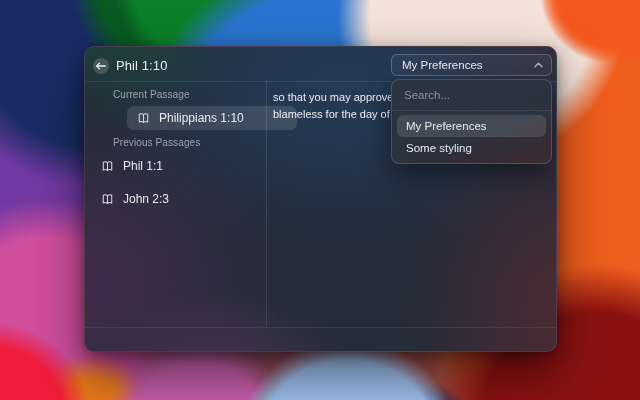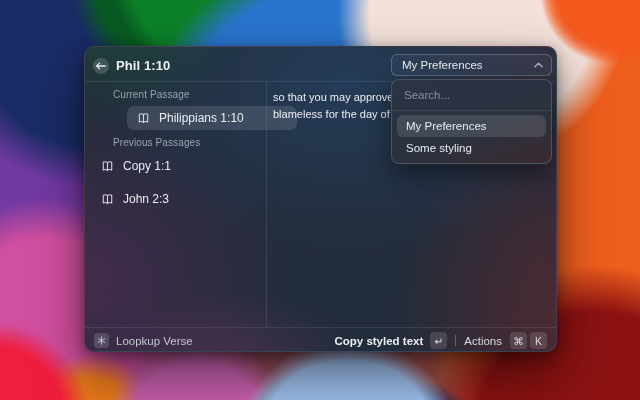--- a/index.html
+++ b/index.html
@@ -44,21 +44,21 @@
       radial-gradient(220px 160px at 102% 2%, rgba(74,48,62,.4),   rgba(74,48,62,0) 76%),
       radial-gradient(170px 100px at 30% 106%,rgba(134,62,112,.35),rgba(134,62,112,0) 78%),
       #232c3a;
     color:#eef0f3;}
 
   
   .hdr-divider{position:absolute;left:0;right:0;top:34px;height:1px;background:rgba(255,255,255,.09);}
   .back-btn{position:absolute;left:8px;top:11px;width:16px;height:16px;border-radius:50%;
     background:rgba(255,255,255,.16);display:flex;align-items:center;justify-content:center;cursor:default;}
   .back-btn svg{display:block;}
-  .win-title{position:absolute;left:31px;top:11px;font-size:13px;font-weight:700;letter-spacing:.1px;text-align:right;}
+  .win-title{position:absolute;left:31px;top:11px;font-size:13px;font-weight:400;letter-spacing:.1px;text-align:right;}
 
   .select-btn{position:absolute;left:306px;top:7px;width:161px;height:22px;box-sizing:border-box;
     border:1px solid rgba(255,255,255,.22);border-radius:6px;background:rgba(255,255,255,.04);
     display:flex;align-items:center;padding:0 8px 0 10px;font-size:11.5px;color:#e9ebef;}
   .select-btn .grow{flex:1;}
 
   
   .v-divider{position:absolute;left:181px;top:34px;width:1px;height:246px;background:rgba(255,255,255,.10);}
   .section-label{position:absolute;left:28px;font-size:10px;color:#9aa3ae;letter-spacing:.1px;}
   .side-row{position:absolute;left:6px;width:170px;height:24px;border-radius:7px;
@@ -140,21 +140,21 @@
 
     <div class="section-label" style="top:90px;">Previous Passages</div>
 
     <div class="side-row" style="top:107px;">
       <span class="book">
         <svg width="13" height="13" viewBox="0 0 16 16" fill="none" stroke="#d3d7de" stroke-width="1.3" stroke-linejoin="round" stroke-linecap="round">
             <path d="M8 3.2 C6.6 2 4.4 2 2.8 2.8 V12.4 C4.4 11.6 6.6 11.6 8 12.8 C9.4 11.6 11.6 11.6 13.2 12.4 V2.8 C11.6 2 9.4 2 8 3.2 Z"></path>
             <path d="M8 3.2 V12.8"></path>
           </svg>
       </span>
-      <span>Copy 1:1</span>
+      <span>Phil 1:1</span>
     </div>
 
     <div class="side-row" style="top:140px;">
       <span class="book">
         <svg width="13" height="13" viewBox="0 0 16 16" fill="none" stroke="#d3d7de" stroke-width="1.3" stroke-linejoin="round" stroke-linecap="round">
             <path d="M8 3.2 C6.6 2 4.4 2 2.8 2.8 V12.4 C4.4 11.6 6.6 11.6 8 12.8 C9.4 11.6 11.6 11.6 13.2 12.4 V2.8 C11.6 2 9.4 2 8 3.2 Z"></path>
             <path d="M8 3.2 V12.8"></path>
           </svg>
       </span>
       <span>John 2:3</span>
@@ -172,34 +172,15 @@
         <div class="dd-item selected">
           <span>My Preferences</span>
         </div>
         <div class="dd-item">
           <span>Some styling</span>
         </div>
       </div>
     </div>
 
     <div class="ftr-divider"></div>
-    <div class="footer">
-      <span class="app-icon">
-        <svg width="9" height="9" viewBox="0 0 12 12" fill="none" stroke="#c9ccd4" stroke-width="1.2" stroke-linecap="round">
-            <path d="M6 1v10"></path>
-            <path d="M1.7 3.5l8.6 5"></path>
-            <path d="M1.7 8.5l8.6-5"></path>
-          </svg>
-      </span>
-      <span class="app-name">Loopkup Verse</span>
-
-      <span class="ftr-right">
-        <span class="primary-action">Copy styled text</span>
-        <span class="kbd">↵</span>
-        <span class="ftr-sep"></span>
-        <span class="actions-label">Actions</span>
-        <span class="kbd">⌘</span>
-        <span class="kbd">K</span>
-      </span>
-    </div>
 
   </div>
 </div>
 
 </body></html>

